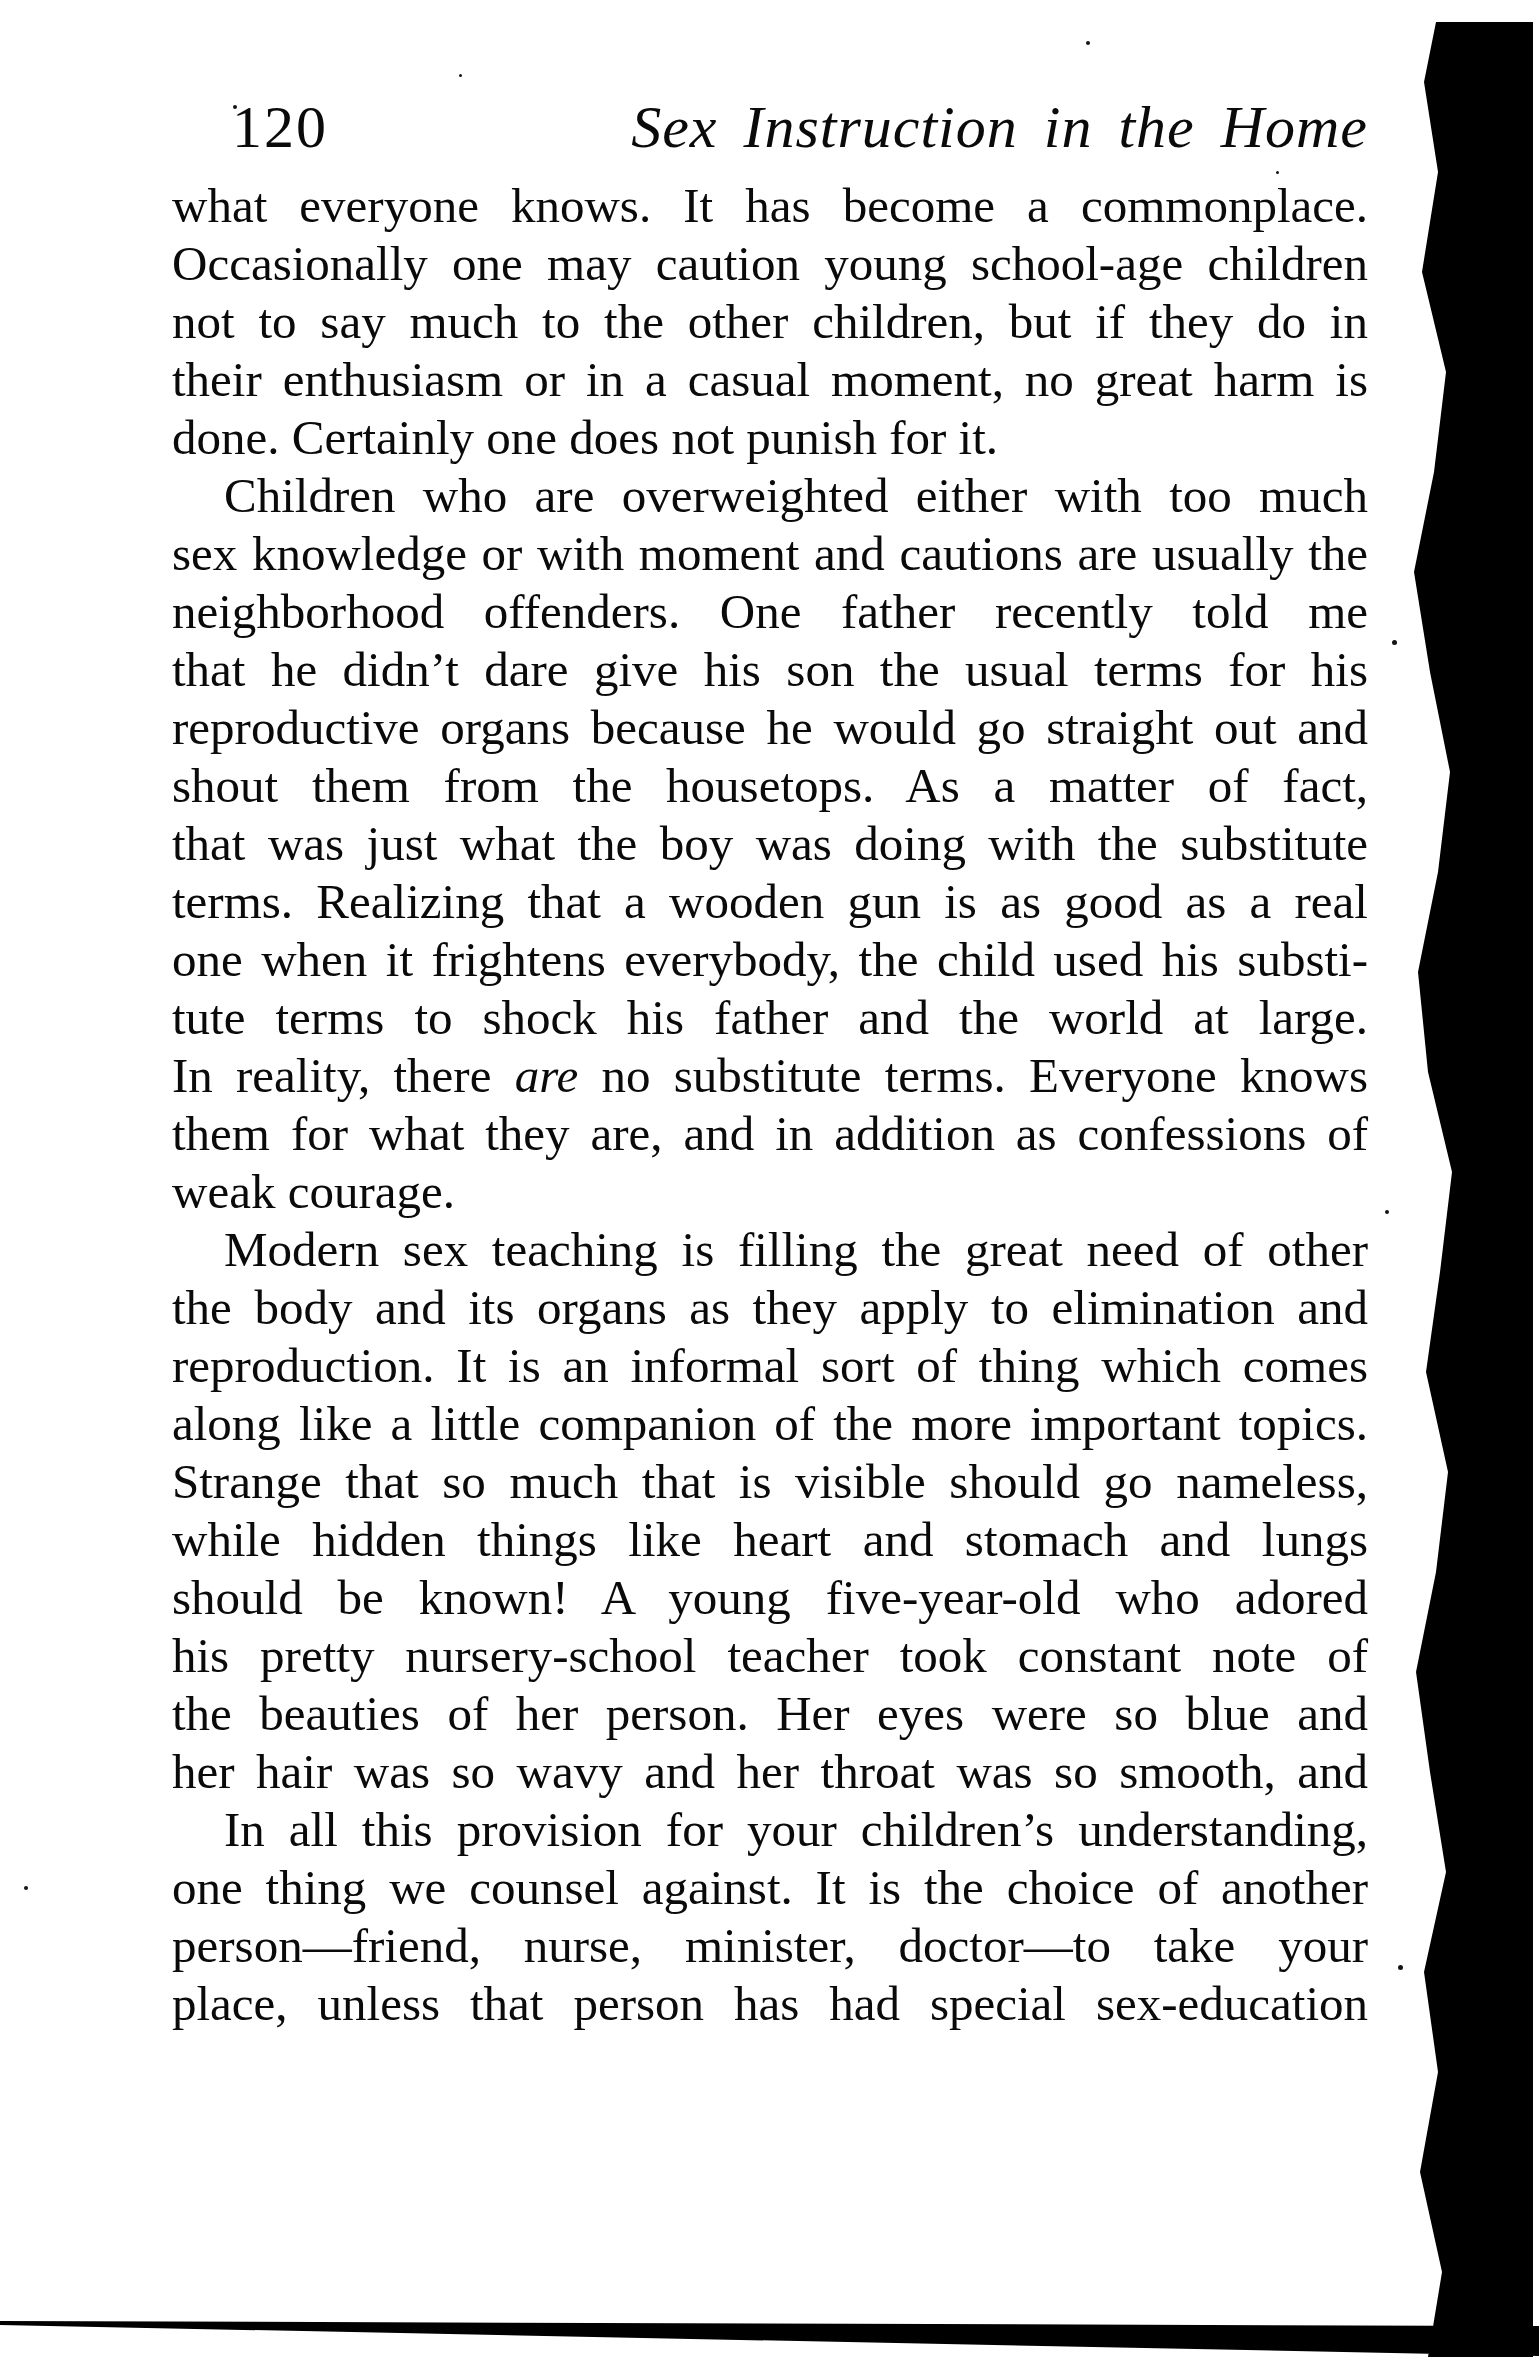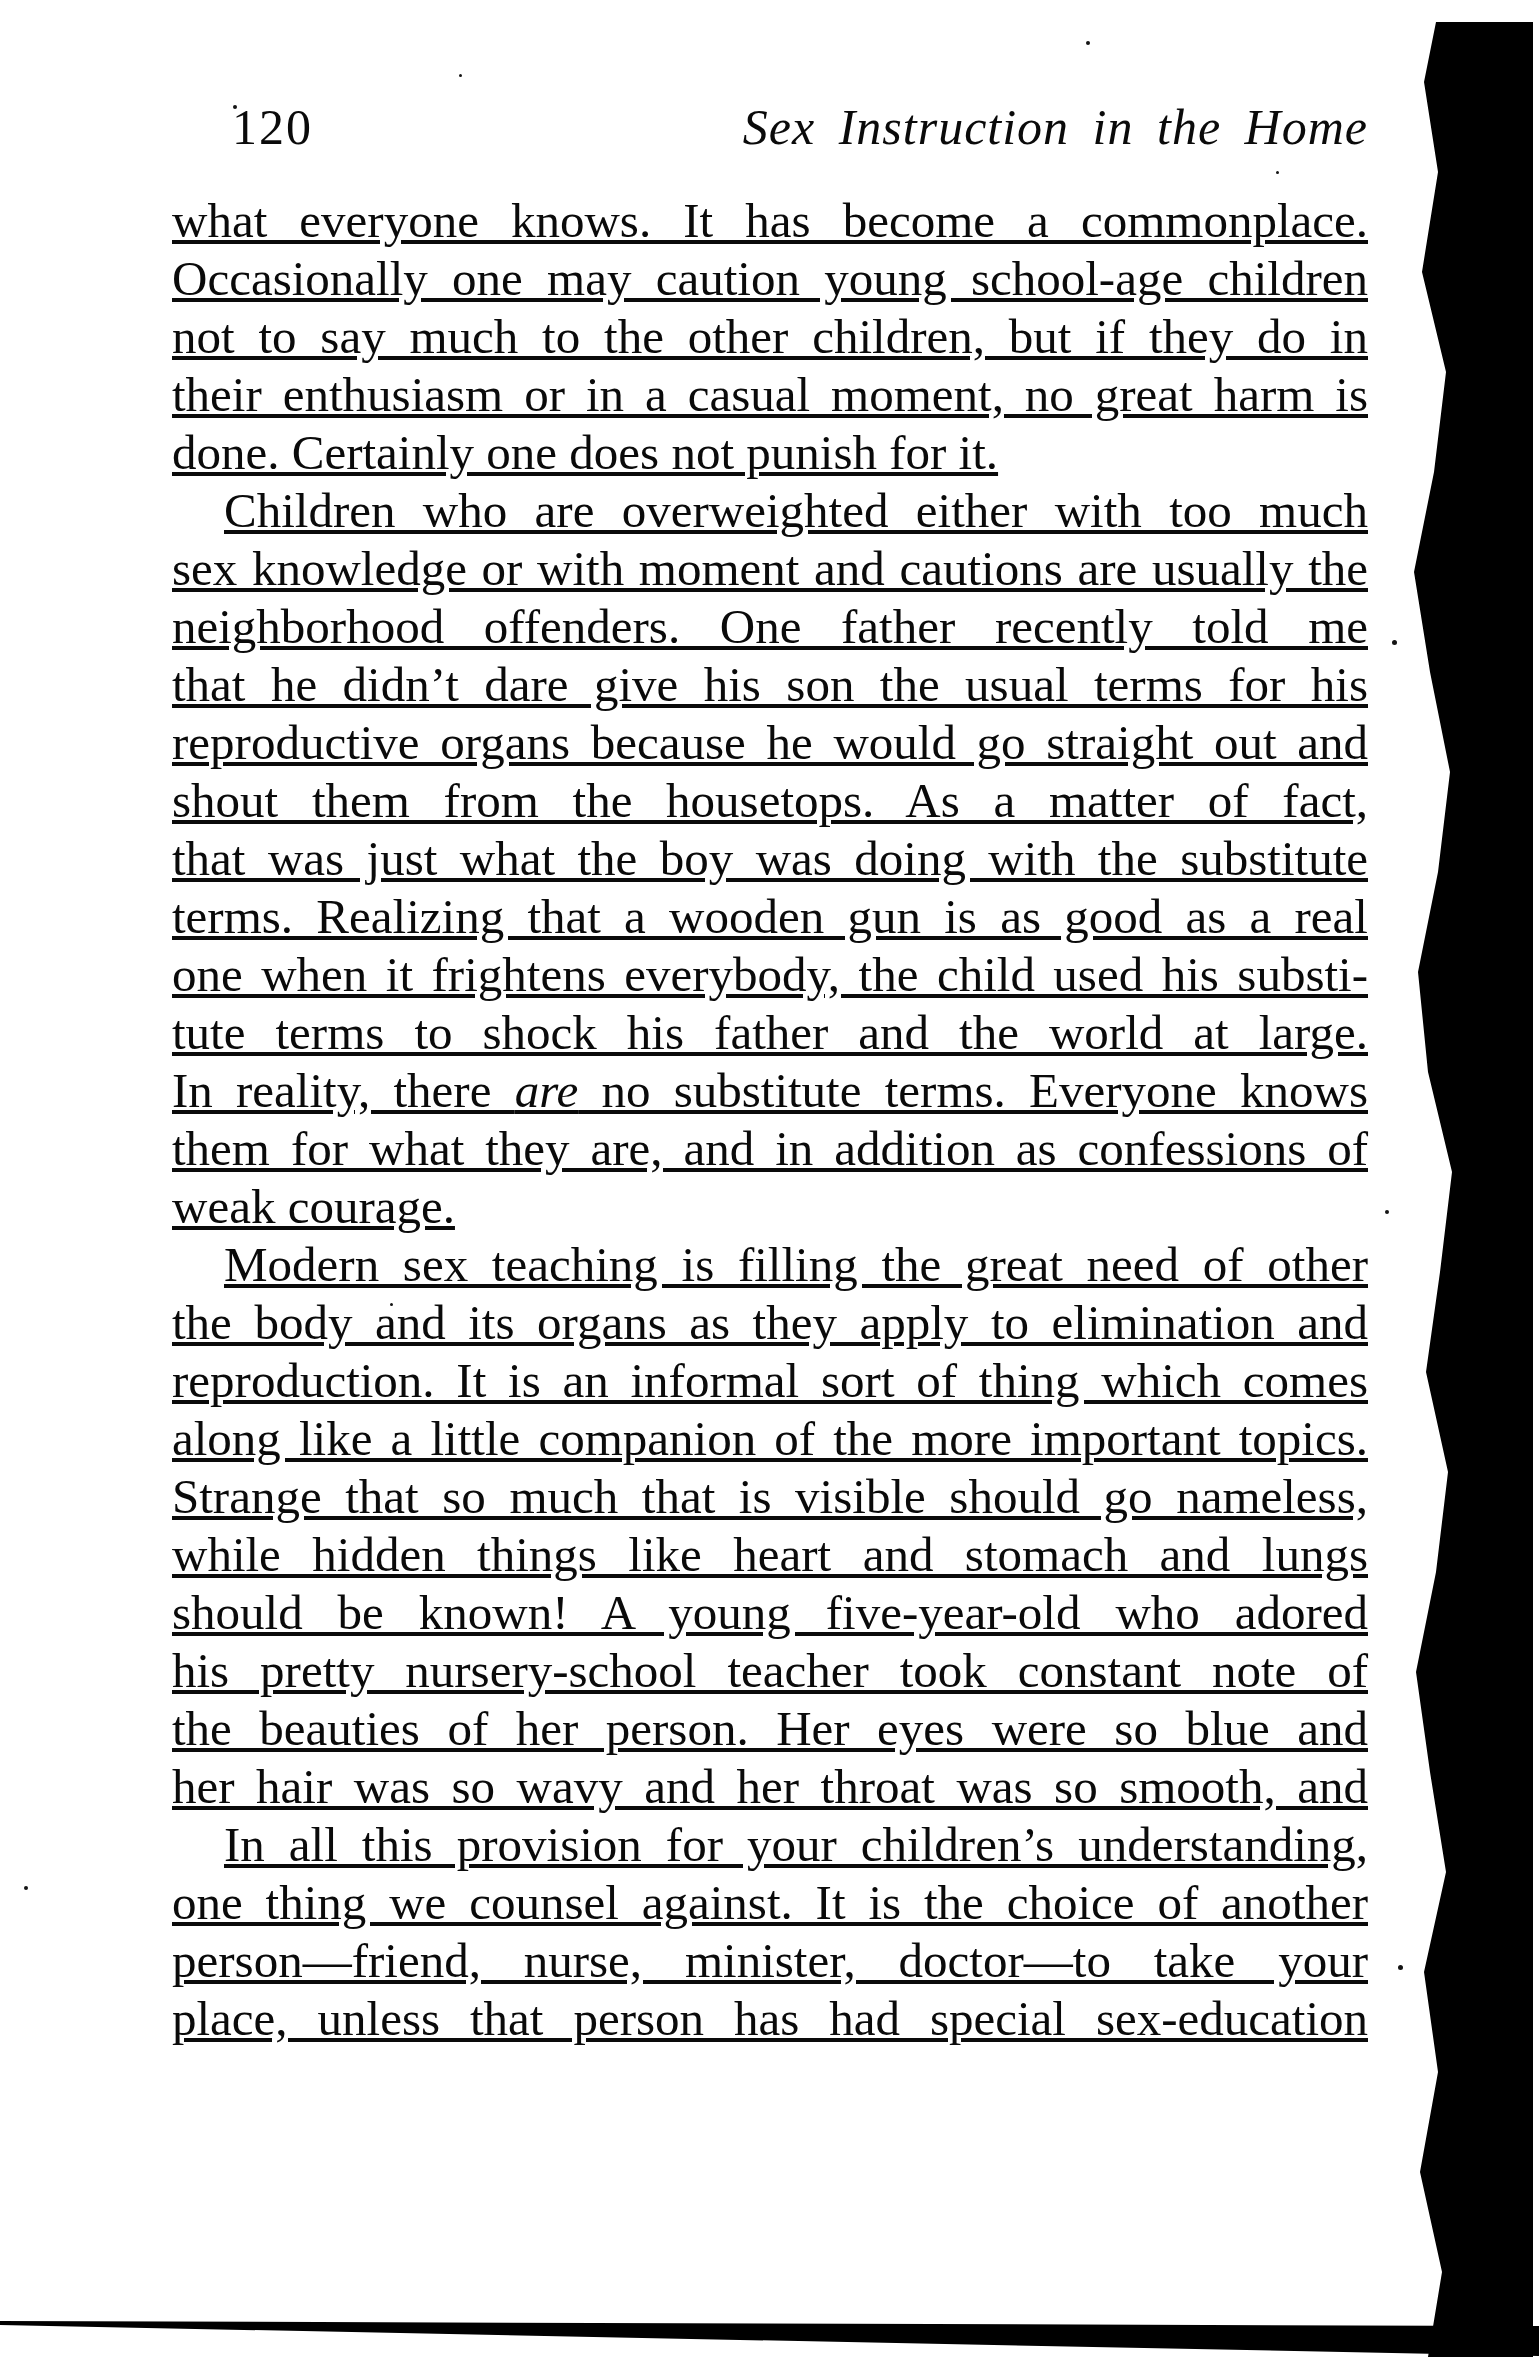--- a/index.html
+++ b/index.html
@@ -7,27 +7,27 @@
     position:relative;
     width:1539px;height:2357px;
     background:var(--paper,#ffffff);
     overflow:hidden;
     font-family:"Liberation Serif","DejaVu Serif",serif;
     color:var(--ink,#0a0a0a);
   }
   .header{
     position:absolute;left:172px;top:97px;width:1196px;height:60px;
     display:flex;justify-content:space-between;align-items:flex-start;
-    font-size:50px;line-height:60px;
+    font-size:60px;line-height:60px;
   }
   .page-num{margin-left:60px;letter-spacing:2px;}
   .running-title{font-style:italic;letter-spacing:1px;word-spacing:10px;}
   .body-text{
-    position:absolute;left:172px;top:192px;width:1196px;
-    font-size:49px;line-height:58px;text-decoration:underline;
+    position:absolute;left:172px;top:177px;width:1196px;
+    font-size:49px;line-height:58px;
   }
   .line{height:58px;}
   .line.just{text-align:justify;text-align-last:justify;}
   .line.indent{text-indent:52px;}
   .it{font-style:italic;margin-top:39px;}
   
   .right-band{
     position:absolute;top:22px;left:1408px;width:125px;height:2335px;
     background:var(--artifact,#000);
     clip-path:polygon(

